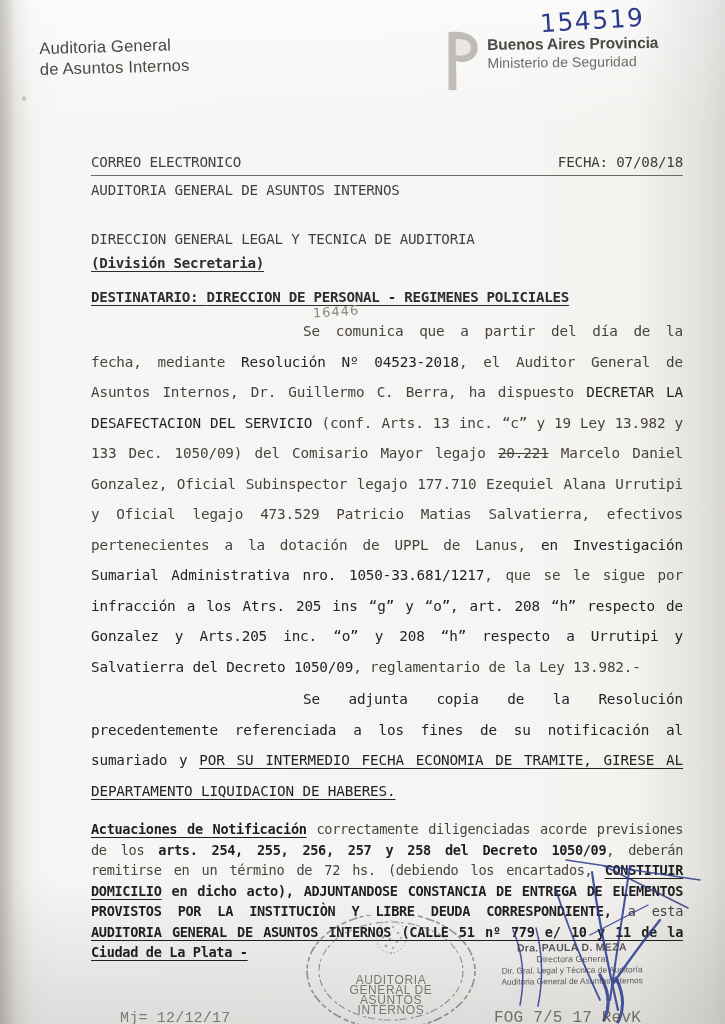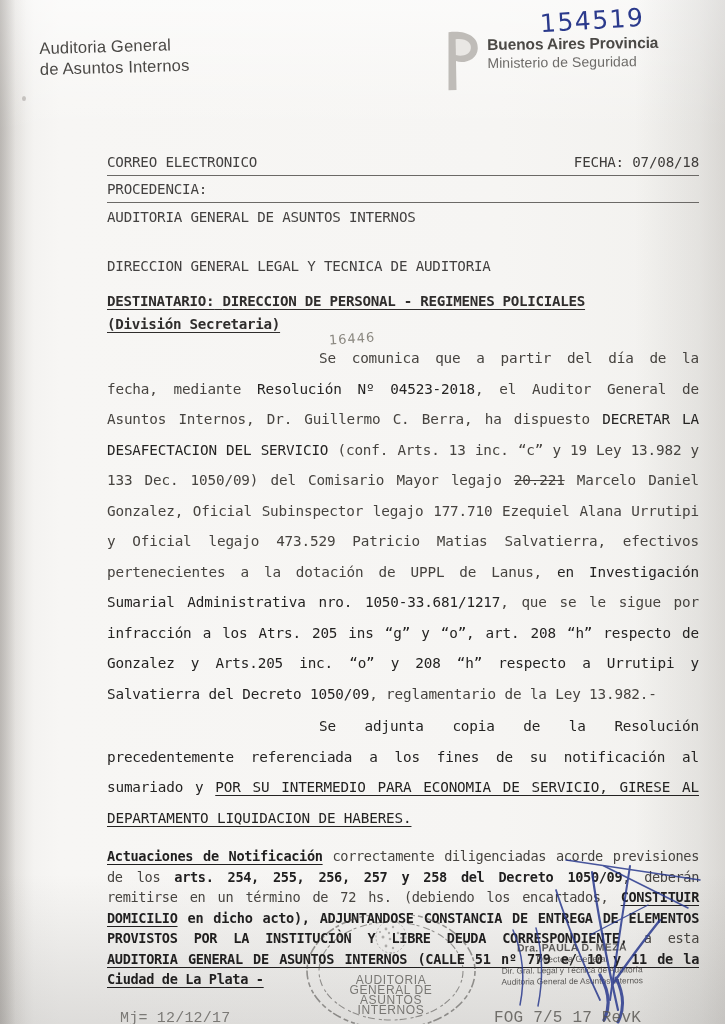--- a/index.html
+++ b/index.html
@@ -42,21 +42,21 @@
   #ba-logo{position:absolute;left:443px;top:30px;width:40px;height:62px;transform:rotate(-1deg);}
   #handwritten-folio{
     position:absolute;left:540px;top:6px;
     font-family:"DejaVu Sans", sans-serif;
     font-size:25px;color:#2b3a8c;letter-spacing:1.5px;
     transform:rotate(-3.5deg);font-weight:500;
   }
 
   
   #typed{
-    position:absolute;left:107px;top:150px;width:592px;
+    position:absolute;left:91px;top:150px;width:592px;
     font-family:"DejaVu Sans Mono","Liberation Mono",monospace;
     color:#3e3c3a;
   }
   .ln{position:relative;}
   .hdr{font-size:14.2px;line-height:24px;letter-spacing:-.2px;color:#434140;}
   .row-date{display:flex;justify-content:space-between;align-items:baseline;}
   .row-date .fecha{font-size:14.2px;letter-spacing:-.2px;text-align:center;}
   .u-wide{ border-bottom:1px solid #6b6966; padding-bottom:1px; }
 
   .dest{font-size:14.2px;line-height:22px;font-weight:bold;letter-spacing:-.3px;color:#2f2d2c;
@@ -137,38 +137,37 @@
     <div id="handwritten-folio">154519</div>
   </div>
 
   <div id="typed">
 
     <div class="ln row-date u-wide">
       <span class="hdr">CORREO ELECTRONICO</span>
       <span class="fecha"><span>FECHA:</span> <span>07/08/18</span></span>
     </div>
 
-    <div class="ln hdr u-wide" style="margin-top:1px;">PROCEDENCIA:</div>
 
     <div class="ln hdr" style="margin-top:2px;">AUDITORIA GENERAL DE ASUNTOS INTERNOS</div>
 
     <div class="ln hdr" style="margin-top:25px;">DIRECCION GENERAL LEGAL Y TECNICA DE AUDITORIA</div>
 
+    <div class="ln dest" style="margin-top:1px;">(División Secretaria)</div>
     <div class="ln dest" style="margin-top:12px;">
       <span>DESTINATARIO:</span>
       <span>DIRECCION DE PERSONAL - REGIMENES POLICIALES</span>
     </div>
-    <div class="ln dest" style="margin-top:1px;">(División Secretaria)</div>
 
     <div class="para" style="margin-top:8px;position:relative;">
       <span class="indent"></span><span>Se comunica que a partir del día de la fecha, mediante </span><b>Resolución Nº 04523-2018</b><span>, el Auditor General de Asuntos Internos, Dr. Guillermo C. Berra, ha dispuesto </span><b>DECRETAR LA DESAFECTACION DEL SERVICIO</b><span> (conf. Arts. 13 inc. “c” y 19 Ley 13.982 y 133 Dec. 1050/09) del Comisario Mayor legajo </span><span class="strike">20.221</span><span class="hw-inline">16446</span><span> Marcelo Daniel Gonzalez, Oficial Subinspector legajo 177.710 Ezequiel Alana Urrutipi y Oficial legajo 473.529 Patricio Matias Salvatierra, efectivos pertenecientes a la dotación de UPPL de Lanus, </span><b>en Investigación Sumarial Administrativa nro. 1050-33.681/1217</b><span>, que se le sigue por </span><b>infracción a los Atrs. 205 ins “g” y “o”, art. 208 “h” respecto de Gonzalez y Arts.205 inc. “o” y 208 “h” respecto a Urrutipi y Salvatierra del Decreto 1050/09</b><span>, reglamentario de la Ley 13.982.-</span>
     </div>
 
     <div class="para" style="margin-top:2px;">
-      <span class="indent"></span><b>Se adjunta copia de la Resolución precedentemente referenciada a los fines de su notificación al sumariado y </b><b class="u">POR SU INTERMEDIO PARA ECONOMIA DE SERVICIO, GIRESE AL DEPARTAMENTO LIQUIDACION DE HABERES.</b>
+      <span class="indent"></span><b>Se adjunta copia de la Resolución precedentemente referenciada a los fines de su notificación al sumariado y </b><b class="u">POR SU INTERMEDIO FECHA ECONOMIA DE TRAMITE, GIRESE AL DEPARTAMENTO LIQUIDACION DE HABERES.</b>
     </div>
 
     <div id="para-final" style="margin-top:13px;">
       <b class="u">Actuaciones de Notificación</b><span> correctamente diligenciadas acorde previsiones de los </span><b>arts. 254, 255, 256, 257 y 258 del Decreto 1050/09</b><span>, deberán remitirse en un término de 72 hs. (debiendo los encartados, </span><b class="u">CONSTITUIR DOMICILIO</b><b> en dicho acto), </b><b>ADJUNTANDOSE CONSTANCIA DE ENTREGA DE ELEMENTOS PROVISTOS POR LA INSTITUCIÒN Y LIBRE DEUDA CORRESPONDIENTE,</b><span> a esta </span><b class="u">AUDITORIA GENERAL DE ASUNTOS INTERNOS (CALLE 51 nº 779 e/ 10 y 11 de la Ciudad de La Plata -</b>
     </div>
   </div>
 
   <svg id="round-seal" viewBox="0 0 186 112">
     <ellipse cx="93" cy="56" rx="84" ry="58" fill="none" stroke="#4a4845" stroke-width="1.6" stroke-dasharray="5 3 9 2 4 3"></ellipse>
     <ellipse cx="93" cy="56" rx="72" ry="49" fill="none" stroke="#4a4845" stroke-width="1.1" stroke-dasharray="7 2 3 4"></ellipse>

